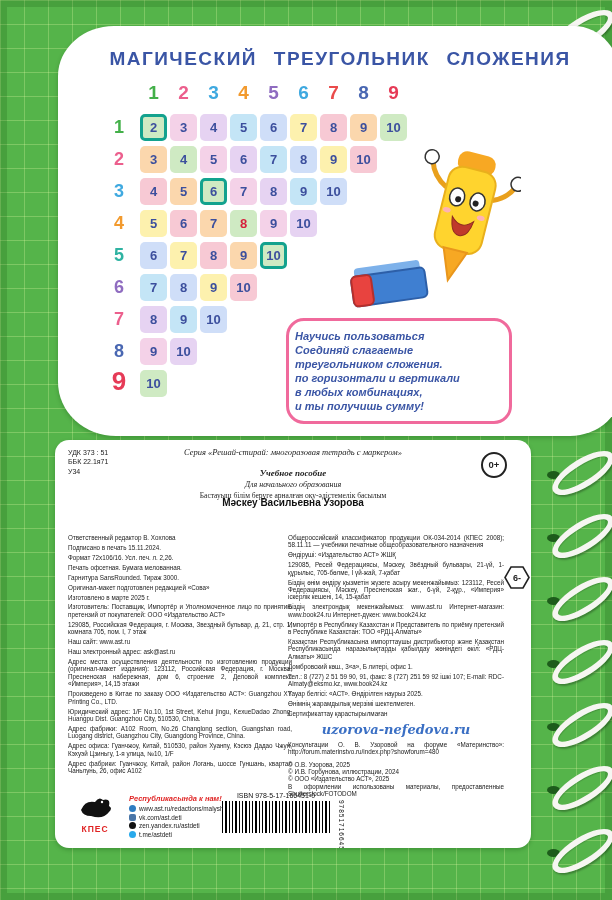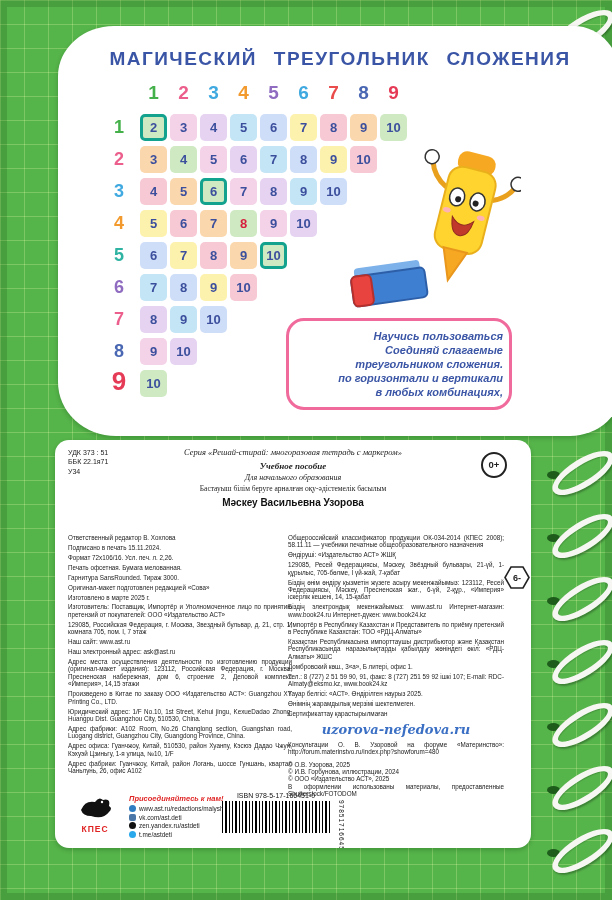--- a/index.html
+++ b/index.html
@@ -16,30 +16,30 @@
   .title{position:absolute;left:0;right:0;top:22px;text-align:center;font-size:19px;font-weight:bold;
     color:#3a55a5;letter-spacing:1.5px;word-spacing:10px;}
   .triangle{position:absolute;inset:0;}
   .tri-ch{position:absolute;width:27px;text-align:center;font-size:19px;font-weight:bold;}
   .tri-rh{position:absolute;width:26px;text-align:center;font-size:18px;font-weight:bold;line-height:27px;}
   .tri-rh.big{font-size:26px;}
   .tri-cell{position:absolute;width:27px;height:27px;border-radius:5px;font-size:13px;font-weight:bold;
     line-height:27px;text-align:center;color:#3c4f9d;box-sizing:border-box;}
   .tri-cell.hl{border:3px solid #13a28e;line-height:21px;}
   .bubble{position:absolute;left:228px;top:292px;width:226px;border:3px solid #f06a9c;border-radius:18px;
-    padding:8px 6px;background:#fff;text-align:right;font-size:11px;line-height:1.28;font-weight:bold;
+    padding:8px 6px;background:#fff;text-align:left;font-size:11px;line-height:1.28;font-weight:bold;
     font-style:italic;color:#3a55a5;box-sizing:border-box;}
   .marker{position:absolute;left:348px;top:118px;}
   .eraser{position:absolute;left:286px;top:226px;}
   .panel-bottom{position:absolute;left:55px;top:440px;width:476px;height:408px;background:#fff;
     border-radius:14px;overflow:hidden;box-shadow:0 2px 4px rgba(0,60,0,.25);}
   .udk{position:absolute;left:13px;top:8px;font-size:7px;line-height:1.35;color:#222;}
   .series{position:absolute;left:40px;right:40px;top:7px;text-align:center;color:#222;}
   .series .s1{font-family:"Liberation Serif",serif;font-style:italic;font-size:8.5px;}
-  .series .s2{font-family:"Liberation Serif",serif;font-style:italic;font-weight:bold;font-size:9px;margin-top:4px;}
+  .series .s2{font-family:"Liberation Serif",serif;font-style:italic;font-weight:bold;font-size:9px;margin-top:11px;}
   .series .s3{font-family:"Liberation Serif",serif;font-style:italic;font-size:8px;margin-top:2px;}
   .series .s4{font-family:"Liberation Serif",serif;font-size:7.5px;margin-top:2px;}
   .age0{position:absolute;right:24px;top:12px;width:22px;height:22px;border:2px solid #222;border-radius:50%;
     text-align:center;line-height:22px;font-size:9.5px;font-weight:bold;color:#222;background:#fff;}
   .author{position:absolute;left:0;right:0;top:57px;text-align:center;font-weight:bold;font-size:10px;color:#111;}
   .btitle{position:absolute;left:0;right:0;top:73px;text-align:center;font-weight:bold;font-size:11px;color:#111;}
   .icol{position:absolute;top:94px;font-size:6.3px;line-height:1.18;color:#222;text-align:justify;}
   .icol p{margin:0 0 2.5px;}
   .col-left{left:13px;width:224px;}
   .col-right{left:233px;width:216px;}
@@ -196,20 +196,21 @@
       </g>
     </svg>
   </div>
 
   <div class="bubble">
       <div>Научись  пользоваться</div>
       <div>Соединяй  слагаемые</div>
       <div>треугольником  сложения.</div>
       <div>по  горизонтали  и  вертикали</div>
       <div>в  любых  комбинациях,</div>
+      <div>и  ты  получишь  сумму!</div>
     </div>
 </div>
 
 <div class="panel-bottom">
   <div class="udk">
       <div>УДК 373 : 51</div>
       <div>ББК 22.1я71</div>
       <div>У34</div>
     </div>
 
@@ -273,21 +274,21 @@
 
   <div class="logo">
     <svg width="40" height="26" viewBox="0 0 40 26">
       <path d="M6 16 Q10 6 20 8 Q24 2 28 6 Q36 4 34 12 Q38 14 34 18 Q28 26 16 22 Q8 22 6 16 Z" fill="#111"></path>
       <circle cx="27" cy="8" r="1.2" fill="#fff"></circle>
     </svg>
     <div class="logo-text">КПЕС</div>
   </div>
 
   <div class="social">
-    <div class="join">Присоединяйтесь к нам!</div>
+    <div class="join">Республикасында к нам!</div>
     <div id="soc-lines">
         <div class="soc-line">
           <span class="soc-ico ico-globe"></span>
           <span>www.ast.ru/redactions/malysh</span>
         </div>
         <div class="soc-line">
           <span class="soc-ico ico-vk"></span>
           <span>vk.com/ast.deti</span>
         </div>
         <div class="soc-line">

